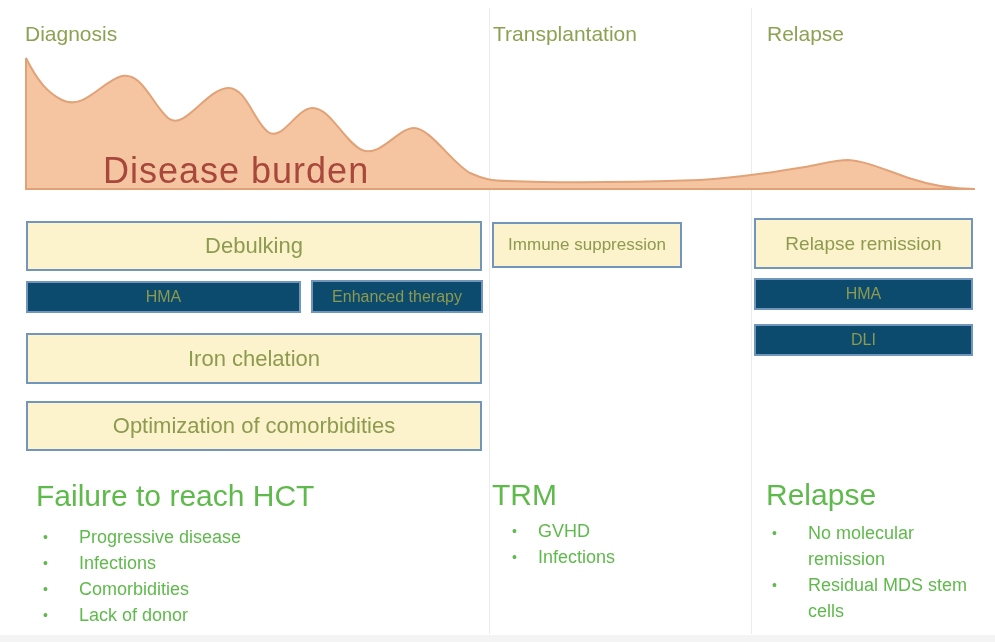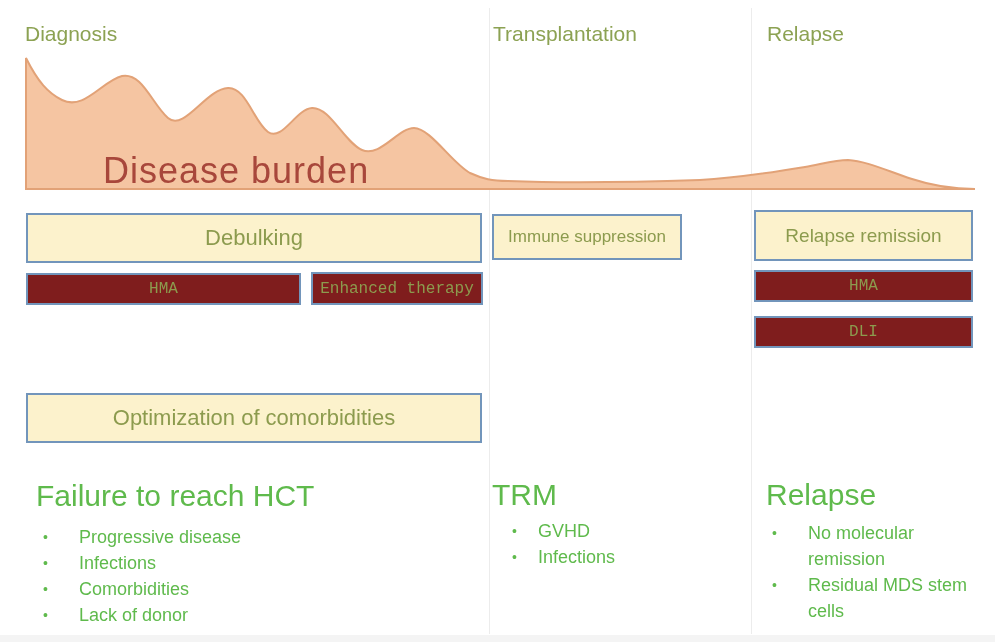--- a/index.html
+++ b/index.html
@@ -19,24 +19,24 @@
   .phase-relapse { left:767px; }
 
   .burden-chart { position:absolute; left:0; top:0; width:995px; height:195px; }
   .burden-label {
     position:absolute; left:103px; top:150px; font-size:36px; letter-spacing:1px;
     color:#a8473b;
   }
 
   .box {
     position:absolute; border:2px solid #7295bb; display:flex;
-    align-items:center; justify-content:center; color:#8c9b4e;
+    align-items:center; justify-content:center; color:#8c9b4e;margin-top:8px;
   }
   .box.yellow { background:#fcf2cc; }
-  .box.pink   { background:#7f1d1d;font-family:Liberation Mono, monospace; }
+  .box.pink   { background:#0c4a6e; }
 
   .box-debulking   { left:26px;  top:213px; width:456px; height:50px; font-size:22px; }
   .box-hma-left    { left:26px;  top:273px; width:275px; height:32px; font-size:16px; }
   .box-enhanced    { left:311px; top:272px; width:172px; height:33px; font-size:16px; }
   .box-iron        { left:26px;  top:325px; width:456px; height:51px; font-size:22px; }
   .box-optimize    { left:26px;  top:393px; width:456px; height:50px; font-size:22px; }
   .box-immune      { left:492px; top:214px; width:190px; height:46px; font-size:17px; }
   .box-relapse-tx  { left:754px; top:210px; width:219px; height:51px; font-size:19px; }
   .box-hma-right   { left:754px; top:270px; width:219px; height:32px; font-size:16px; }
   .box-dli         { left:754px; top:316px; width:219px; height:32px; font-size:16px; }
@@ -92,20 +92,23 @@
 
   <div class="box yellow box-debulking">
     <span>Debulking</span>
   </div>
   <div class="box pink box-hma-left">
     <span>HMA</span>
   </div>
   <div class="box pink box-enhanced">
     <span>Enhanced therapy</span>
   </div>
+  <div class="box yellow box-iron">
+    <span>Iron chelation</span>
+  </div>
   <div class="box yellow box-optimize">
     <span>Optimization of comorbidities</span>
   </div>
 
   <div class="box yellow box-immune">
     <span>Immune suppression</span>
   </div>
 
   <div class="box yellow box-relapse-tx">
     <span>Relapse remission</span>

